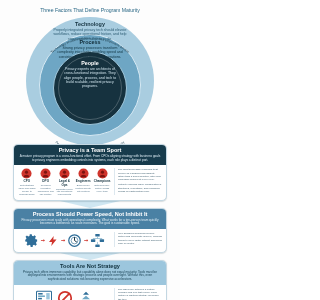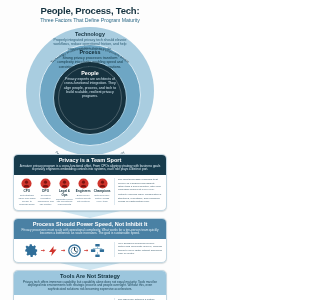--- a/index.html
+++ b/index.html
@@ -110,21 +110,20 @@
   .arrow{color:#d0342c;font-size:5px;line-height:1;font-weight:bold;}
 
   .tools-flow{display:flex;align-items:center;justify-content:center;gap:4px;padding:1px 0;}
 </style>
 </head>
 <body>
 
 <div class="page">
 
   <div class="header">
-    <div class="title">People, Process, Tech:</div>
     <div class="subtitle">Three Factors That Define Program Maturity</div>
   </div>
 
   <div class="circles">
     <div class="ring ring-tech"></div>
     <div class="ring ring-proc"></div>
     <div class="ring ring-people"></div>
     <div class="ring-inner-line"></div>
 
     <svg class="arcsvg" viewBox="0 0 180 128">

